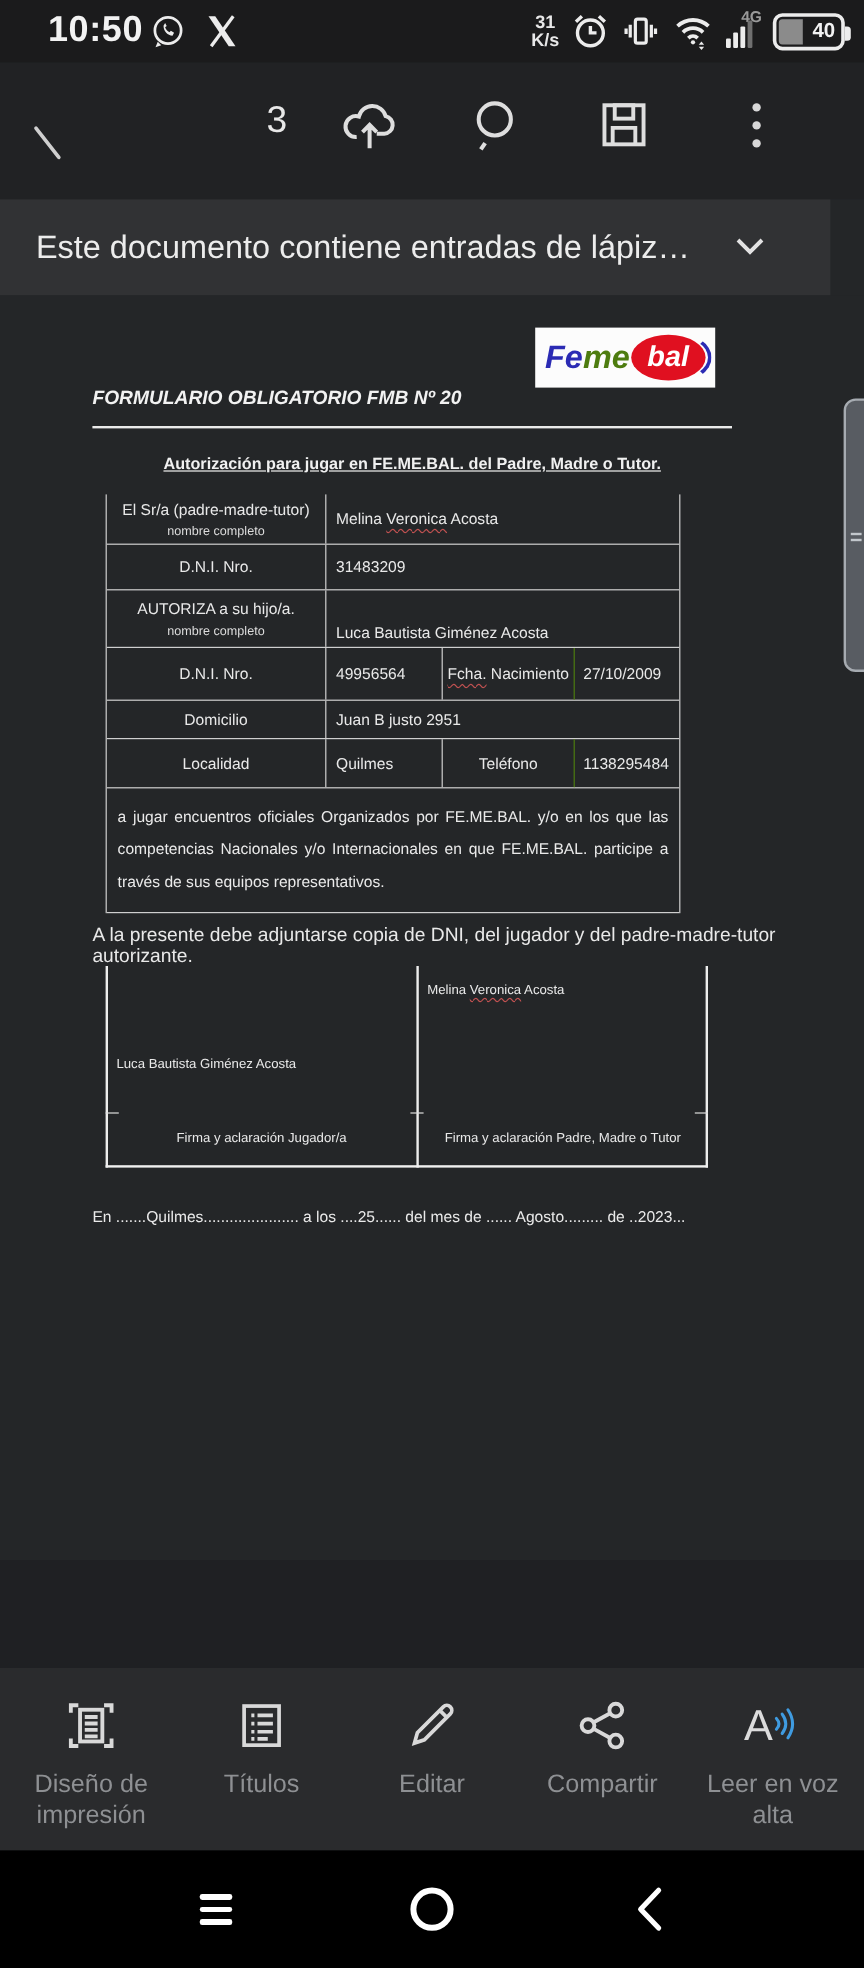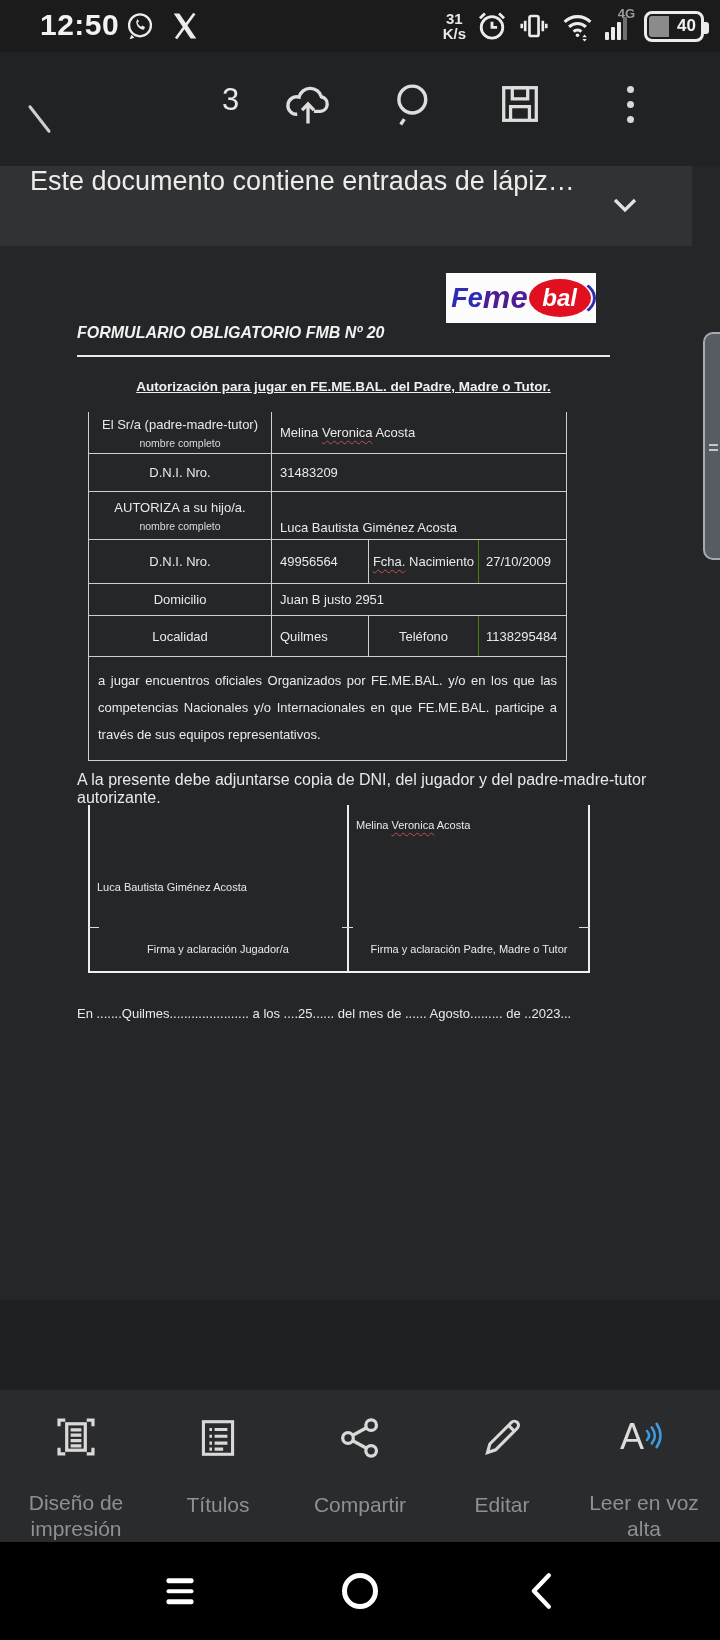--- a/index.html
+++ b/index.html
@@ -31,30 +31,30 @@
   .tb-upload { left:282px; } .tb-search { left:389px; } .tb-save { left:494px; } .tb-more { left:604px; }
   .dots { display:flex; flex-direction:column; gap:8px; }
   .dots i { width:7px; height:7px; border-radius:50%; background:#d8d8d8; }
 
   
   .wa-pill { position:absolute; left:30px; top:58px; width:198px; height:70px; border-radius:35px; background:#3c3d3f; z-index:40; box-shadow:0 4px 14px rgba(0,0,0,.45); display:flex; align-items:center; }
   .wa-circle { width:54px; height:54px; margin-left:9px; border-radius:50%; background:#27d045; display:flex; align-items:center; justify-content:center; color:#fff; }
   .wa-pill .wa-name { margin-left:12px; font-size:27px; color:#f4f4f4; }
 
   
-  .banner { position:absolute; top:166px; left:0; width:692px; height:80px; background:#313234; display:flex; z-index:5; }
+  .banner { position:absolute; top:166px; left:0; width:692px; height:80px; background:#313234; display:flex; align-items:center; z-index:5; }
   .banner-text { margin-left:30px; font-size:27px; color:#ececec; }
   .banner-chevron { position:absolute; right:52px; top:26px; color:#e2e2e2; }
 
   
   .doc { position:absolute; top:246px; left:0; width:720px; height:1144px; background:#242628; color:#e9e9e9; z-index:1; }
   .doc-end-shade { position:absolute; top:1054px; left:0; width:720px; height:90px; background:#1f2023; }
   .logo { position:absolute; left:446px; top:27px; width:150px; height:50px; background:#fcfcfc; display:flex; align-items:center; justify-content:center; font-style:italic; font-weight:bold; }
   .logo .p1 { color:#2b2bb4; font-size:27px; }
-  .logo .p2 { color:#4c1d95; font-size:31px; }
+  .logo .p2 { color:#4d7c0f; font-size:27px; }
   .logo .ball { position:relative; margin-left:1px; width:62px; height:38px; background:#e01020; border-radius:50%; display:flex; align-items:center; justify-content:center; }
   .logo .ball span { color:#fff; font-size:24px; font-style:italic; font-weight:bold; }
   .logo .arc { position:absolute; right:-5px; top:-2px; width:62px; height:42px; border-radius:50%; border:3px solid transparent; border-right-color:#2b2bb4; }
   .form-header { position:absolute; left:77px; top:78px; font-size:16px; font-weight:bold; font-style:italic; color:#f2f2f2; }
   .header-rule { position:absolute; left:77px; top:109px; width:533px; height:2px; background:#eaeaea; }
   .doc-title { position:absolute; left:77px; top:133px; width:533px; text-align:center; font-size:13.5px; font-weight:bold; text-decoration:underline; color:#f0f0f0; }
 
   .doc-table { position:absolute; left:88px; top:166px; width:479px; border-left:1px solid #cfcfcf; border-right:1px solid #cfcfcf; font-size:13px; }
   .tr { display:flex; border-bottom:1px solid #cfcfcf; align-items:stretch; }
   .c-label { width:182px; display:flex; flex-direction:column; justify-content:center; text-align:center; }
@@ -84,40 +84,40 @@
   .date-line { position:absolute; left:77px; top:760px; font-size:13px; color:#eaeaea; }
 
   
   .scroll-thumb { position:absolute; left:703px; top:332px; width:26px; height:228px; background:#585c62; border:2px solid #a6abb1; border-radius:10px; z-index:25; }
   .scroll-thumb .grip { position:absolute; left:4px; top:110px; width:9px; height:2px; background:#c2c7cc; box-shadow:0 5px 0 #c2c7cc; }
 
   
   .bottom-toolbar { position:absolute; top:1390px; left:0; width:720px; height:152px; background:#2a2b2d; z-index:15; display:flex; justify-content:space-between; padding:0 10px; }
   .bt-item { width:132px; display:flex; flex-direction:column; align-items:center; padding-top:22px; }
   .bt-icon { height:52px; display:flex; align-items:center; justify-content:center; color:#d9d9d9; }
-  .bt-label { margin-top:28px; font-size:21px; line-height:26px; color:#8e9093; text-align:center; }
+  .bt-label { margin-top:10px; font-size:21px; line-height:26px; color:#8e9093; text-align:center; }
   .read-aloud-wrap { position:relative; display:flex; align-items:center; }
   .read-aloud-a { font-size:36px; color:#dcdcdc; font-weight:400; }
 
   
   .nav-bar { position:absolute; top:1542px; left:0; width:720px; height:98px; background:#000; z-index:15; }
   .nav-ic { position:absolute; top:50%; transform:translate(-50%,-50%); color:#fff; }
   .nav-recents { left:180px; display:flex; flex-direction:column; gap:6px; }
   .nav-recents i { display:block; width:27px; height:4.5px; background:#fff; border-radius:2px; }
   .nav-home { left:360px; width:36px; height:36px; border:5px solid #fff; border-radius:50%; }
   .nav-back { left:541px; }
   svg { display:block; }
 </style>
 </head>
 <body>
 
 <div class="screen">
 
   <div class="status-bar">
-    <div class="sb-time">12:50</div>
+    <div class="sb-time">10:50</div>
     <div class="sb-left-icons">
       <span>
         <svg width="32" height="32" viewBox="0 0 24 24" fill="none" stroke="#ececec" stroke-width="1.7">
           <circle cx="12" cy="11.5" r="8.2"></circle>
           <path d="M5.6 18.6 L4.2 22 L7.8 20.8" fill="#ececec" stroke="none"></path>
           <path d="M9.2 8.6 c0 3.6 2.6 6 5.6 6.2 l1-1.9 -2-1.2 -0.9 0.9 c-1.3-0.7-2.2-1.7-2.7-3.1 l1-0.8 -1-1.9 z" fill="#ececec" stroke="none"></path>
         </svg>
       </span>
       <span>
         <svg width="30" height="30" viewBox="0 0 24 24">
@@ -320,37 +320,37 @@
       <div class="bt-icon">
         <svg width="48" height="48" viewBox="0 0 28 28" fill="none" stroke="#d9d9d9" stroke-width="1.8">
           <rect x="5.5" y="4.5" width="17" height="19"></rect>
           <path d="M9 9 h1.5 M12 9 h7.5 M9 13 h1.5 M12 13 h7.5 M9 17 h1.5 M12 17 h7.5 M9 20.5 h1.5 M12 20.5 h5"></path>
         </svg>
       </div>
       <div class="bt-label">Títulos</div>
     </div>
     <div class="bt-item">
       <div class="bt-icon">
+        <svg width="48" height="48" viewBox="0 0 28 28" fill="none" stroke="#d9d9d9" stroke-width="1.8">
+          <path d="M5.5 22.5 l1.4-5 L19.5 4.9 a2.4 2.4 0 0 1 3.4 3.4 L10.3 20.9 l-4.8 1.6 z"></path>
+          <path d="M17.8 6.6 l3.4 3.4"></path>
+        </svg>
+      </div>
+      <div class="bt-label">Editar</div>
+    </div>
+    <div class="bt-item">
+      <div class="bt-icon">
         <svg width="48" height="48" viewBox="0 0 28 28" fill="none" stroke="#d9d9d9" stroke-width="1.9">
           <circle cx="7" cy="14" r="3.1"></circle>
           <circle cx="20.5" cy="6.5" r="3.1"></circle>
           <circle cx="20.5" cy="21.5" r="3.1"></circle>
           <path d="M9.8 12.4 L17.8 8 M9.8 15.6 L17.8 20"></path>
         </svg>
       </div>
       <div class="bt-label">Compartir</div>
-    </div>
-    <div class="bt-item">
-      <div class="bt-icon">
-        <svg width="48" height="48" viewBox="0 0 28 28" fill="none" stroke="#d9d9d9" stroke-width="1.8">
-          <path d="M5.5 22.5 l1.4-5 L19.5 4.9 a2.4 2.4 0 0 1 3.4 3.4 L10.3 20.9 l-4.8 1.6 z"></path>
-          <path d="M17.8 6.6 l3.4 3.4"></path>
-        </svg>
-      </div>
-      <div class="bt-label">Editar</div>
     </div>
     <div class="bt-item">
       <div class="bt-icon read-aloud-wrap">
         <span class="read-aloud-a">A</span>
         <svg width="24" height="34" viewBox="0 0 20 28" fill="none" stroke="#3f9be0" stroke-width="2.1" stroke-linecap="round">
           <path d="M2.5 16.5 Q6 12.8 2.5 9"></path>
           <path d="M6.5 19.5 Q11.5 12.8 6.5 6"></path>
           <path d="M10.5 22.5 Q17 12.8 10.5 3"></path>
         </svg>
       </div>

